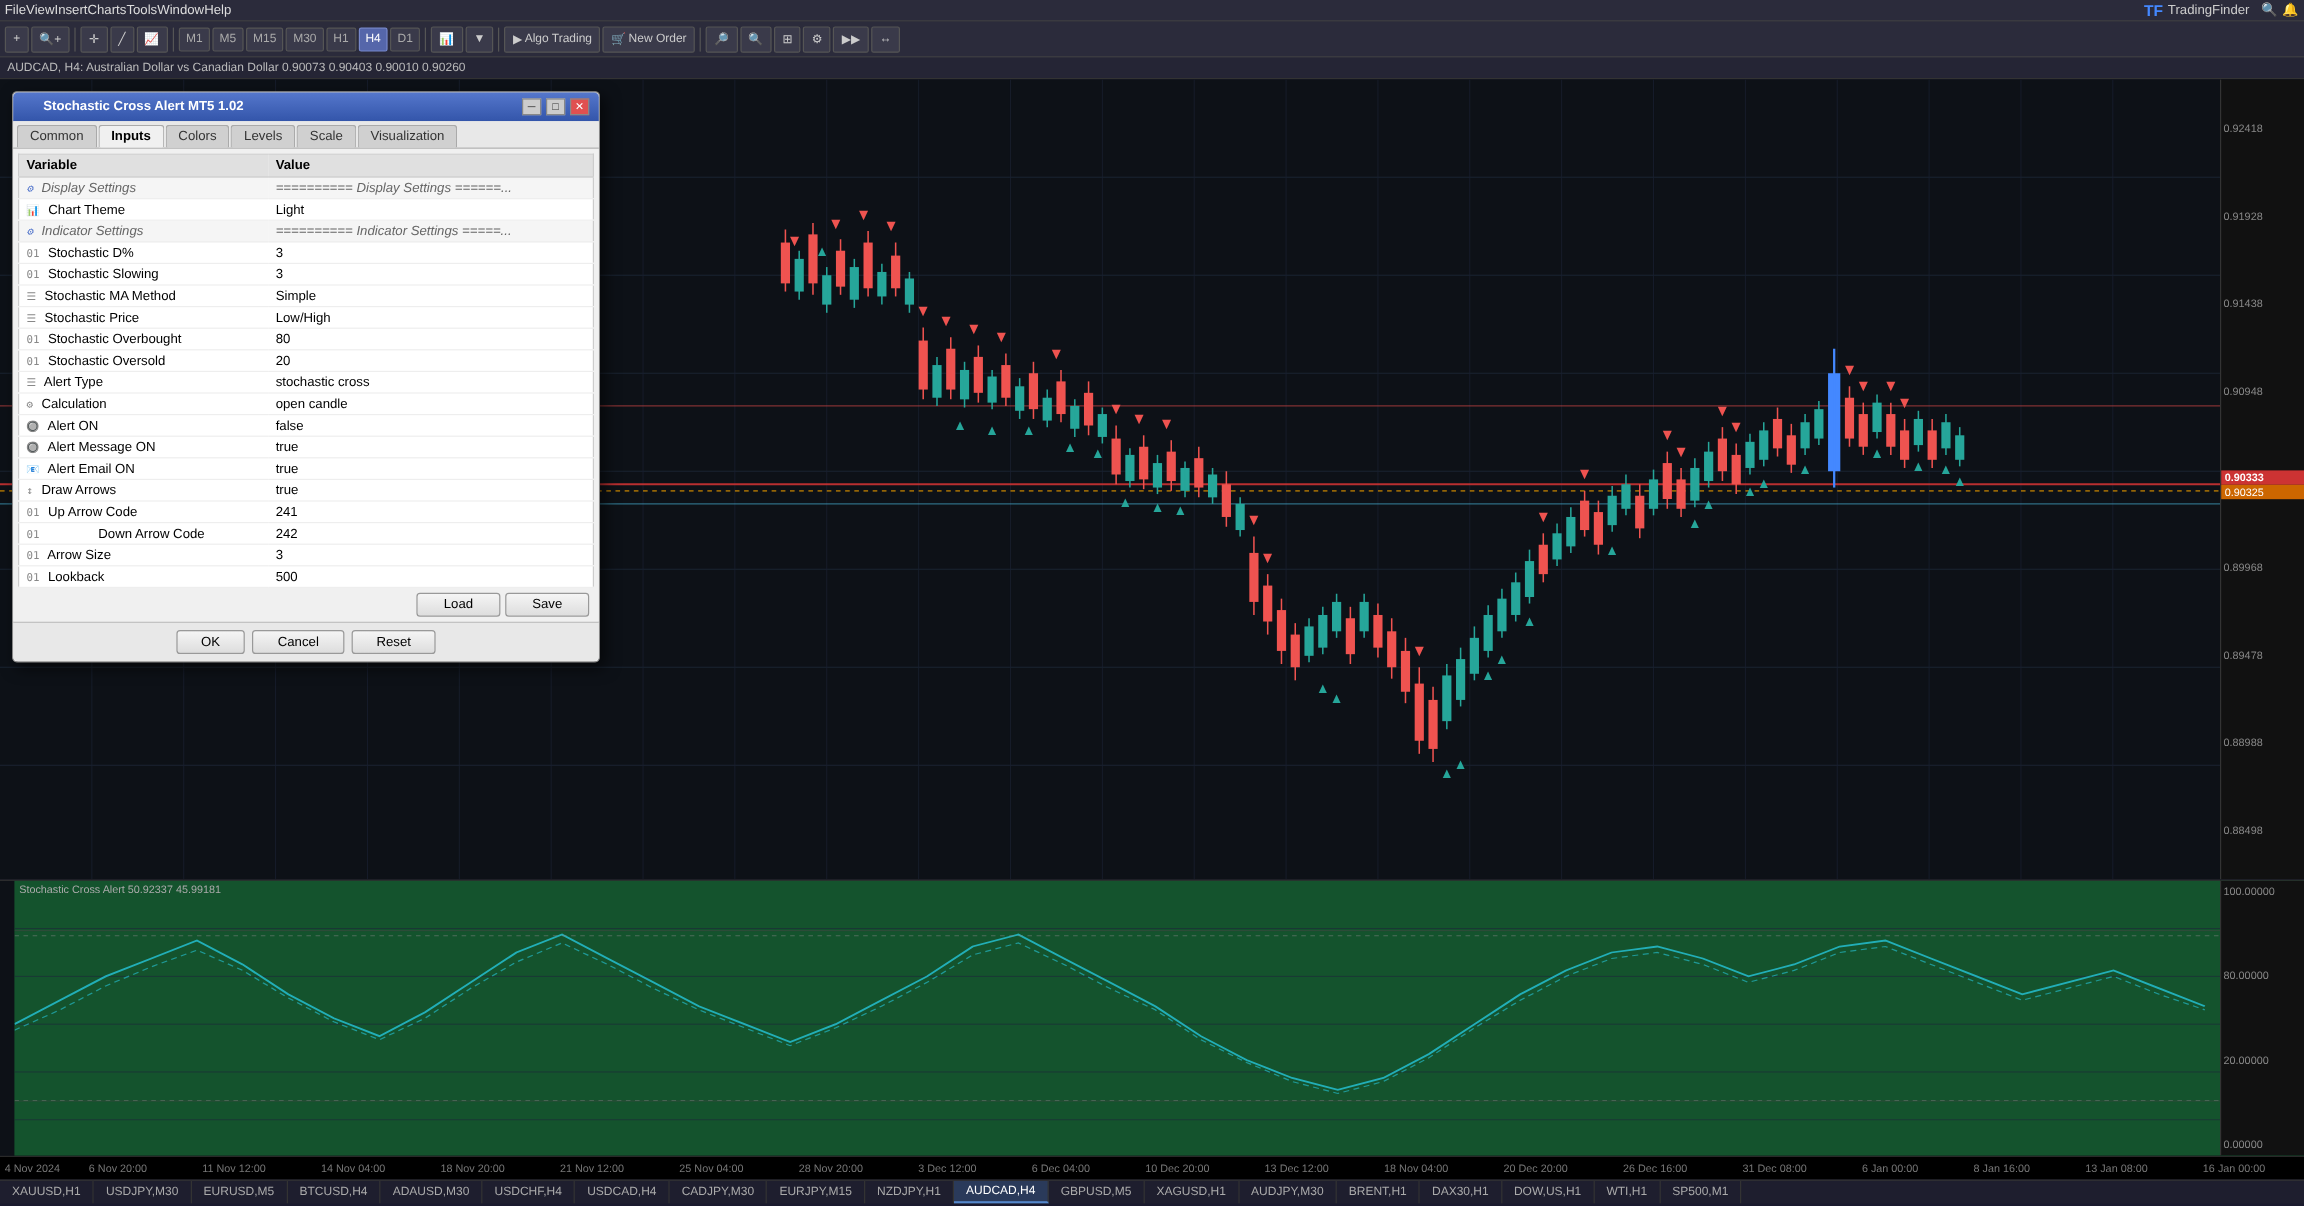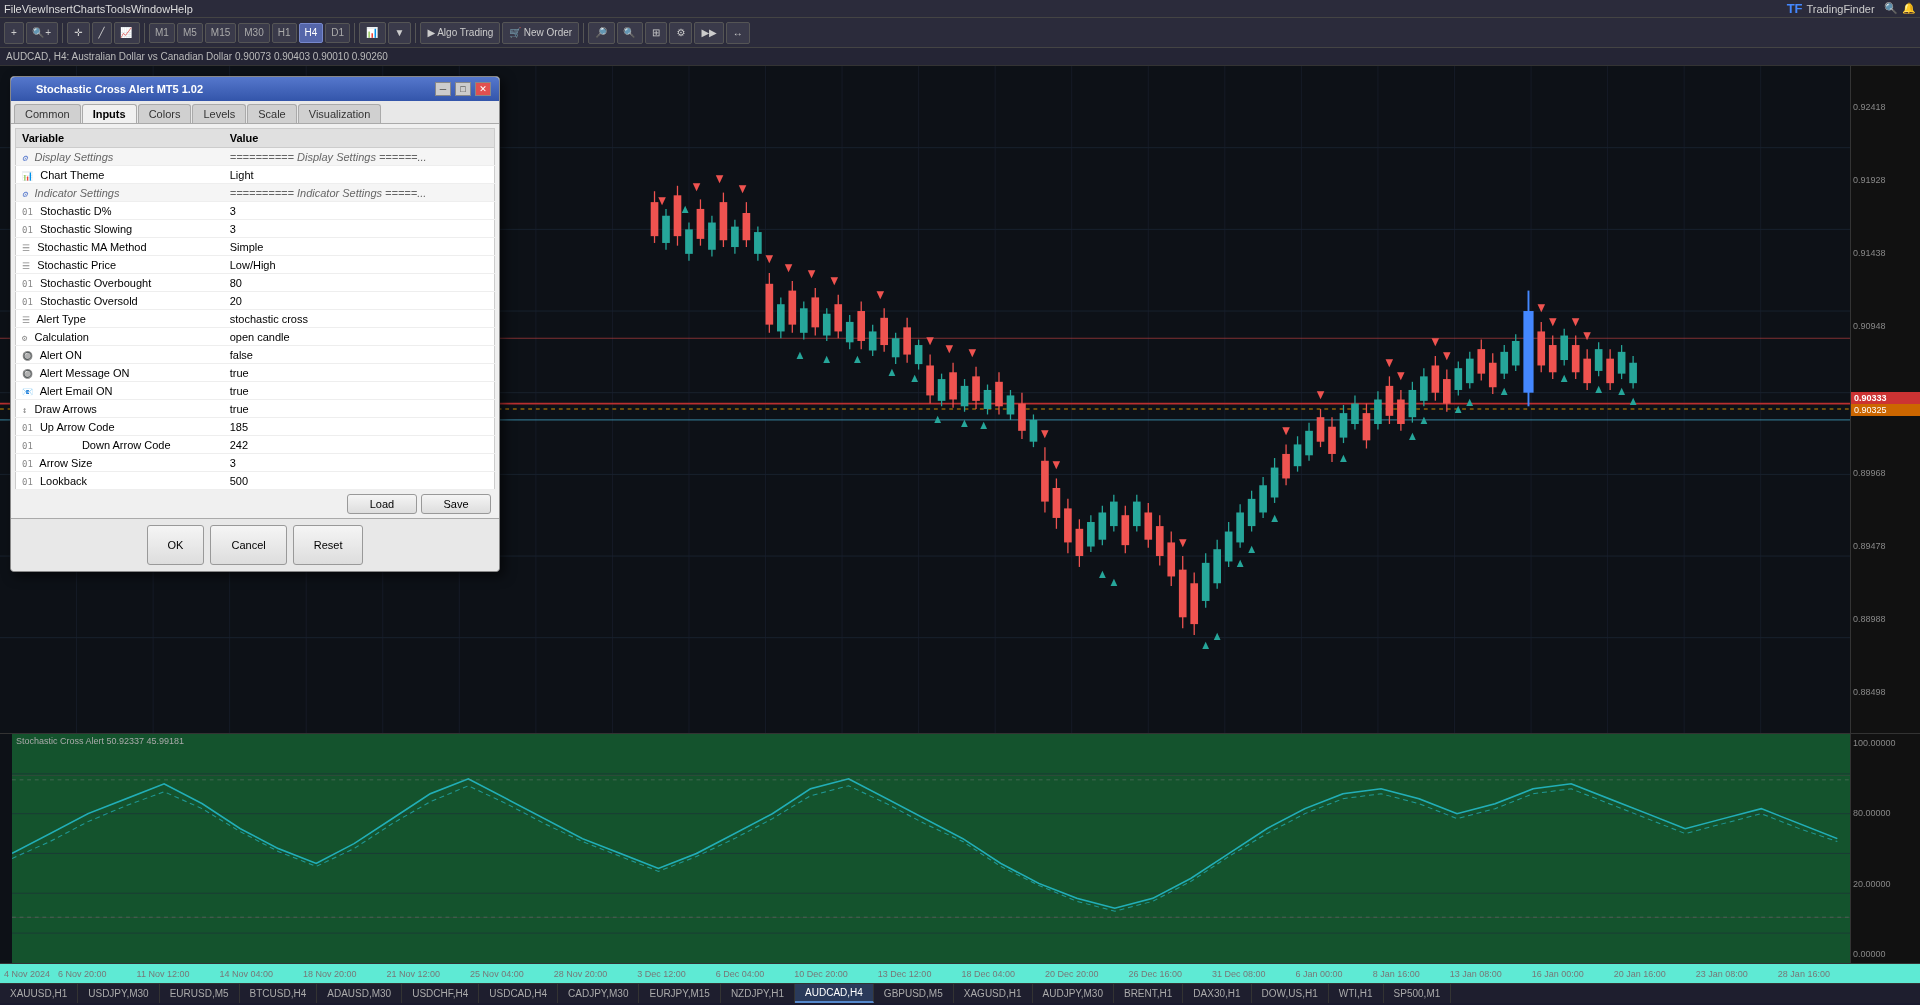--- a/index.html
+++ b/index.html
@@ -222,21 +222,21 @@
     .dialog-bottom {
       display: flex;
       justify-content: center;
       gap: 6px;
       padding: 6px;
       background: #e8e8e8;
       border-top: 1px solid #aaa;
       border-radius: 0 0 4px 4px;
     }
     .dlg-btn {
-      padding: 13px 20px;
+      padding: 3px 20px;
       font-size: 11px;
       background: linear-gradient(to bottom, #f5f5f5, #ddd);
       border: 1px solid #999;
       border-radius: 3px;
       cursor: pointer;
       color: #000;
     }
     .action-btn {
       padding: 3px 20px;
       font-size: 11px;
@@ -685,34 +685,34 @@
         <div style="position:absolute; right:0; top:0; width:70px; height:100%; background:#111; border-left:1px solid #333; display:flex; flex-direction:column; justify-content:space-between; padding:4px 2px;">
           <span style="font-size:9px; color:#888;">100.00000</span>
           <span style="font-size:9px; color:#888;">80.00000</span>
           <span style="font-size:9px; color:#888;">20.00000</span>
           <span style="font-size:9px; color:#888;">0.00000</span>
         </div>
       </div>
     </div>
   </div>
 
-  <div id="timeline" style="height:20px; background:#5eead4; border-top:1px solid #333; display:flex; align-items:center; overflow:hidden; padding-left:4px; gap:0;">
+  <div id="timeline" style="height:20px; background:#000000; border-top:1px solid #333; display:flex; align-items:center; overflow:hidden; padding-left:4px; gap:16px;">
     <span style="font-size:9px; color:#777; white-space:nowrap; padding-right:8px;">4 Nov 2024</span>
     <span style="font-size:9px; color:#777; white-space:nowrap; padding-right:30px;">6 Nov 20:00</span>
     <span style="font-size:9px; color:#777; white-space:nowrap; padding-right:30px;">11 Nov 12:00</span>
     <span style="font-size:9px; color:#777; white-space:nowrap; padding-right:30px;">14 Nov 04:00</span>
     <span style="font-size:9px; color:#777; white-space:nowrap; padding-right:30px;">18 Nov 20:00</span>
     <span style="font-size:9px; color:#777; white-space:nowrap; padding-right:30px;">21 Nov 12:00</span>
     <span style="font-size:9px; color:#777; white-space:nowrap; padding-right:30px;">25 Nov 04:00</span>
     <span style="font-size:9px; color:#777; white-space:nowrap; padding-right:30px;">28 Nov 20:00</span>
     <span style="font-size:9px; color:#777; white-space:nowrap; padding-right:30px;">3 Dec 12:00</span>
     <span style="font-size:9px; color:#777; white-space:nowrap; padding-right:30px;">6 Dec 04:00</span>
     <span style="font-size:9px; color:#777; white-space:nowrap; padding-right:30px;">10 Dec 20:00</span>
     <span style="font-size:9px; color:#777; white-space:nowrap; padding-right:30px;">13 Dec 12:00</span>
-    <span style="font-size:9px; color:#777; white-space:nowrap; padding-right:30px;">18 Dec 04:00</span>
+    <span style="font-size:9px; color:#777; white-space:nowrap; padding-right:30px;">18 Nov 04:00</span>
     <span style="font-size:9px; color:#777; white-space:nowrap; padding-right:30px;">20 Dec 20:00</span>
     <span style="font-size:9px; color:#777; white-space:nowrap; padding-right:30px;">26 Dec 16:00</span>
     <span style="font-size:9px; color:#777; white-space:nowrap; padding-right:30px;">31 Dec 08:00</span>
     <span style="font-size:9px; color:#777; white-space:nowrap; padding-right:30px;">6 Jan 00:00</span>
     <span style="font-size:9px; color:#777; white-space:nowrap; padding-right:30px;">8 Jan 16:00</span>
     <span style="font-size:9px; color:#777; white-space:nowrap; padding-right:30px;">13 Jan 08:00</span>
     <span style="font-size:9px; color:#777; white-space:nowrap; padding-right:30px;">16 Jan 00:00</span>
     <span style="font-size:9px; color:#777; white-space:nowrap; padding-right:30px;">20 Jan 16:00</span>
     <span style="font-size:9px; color:#777; white-space:nowrap; padding-right:30px;">23 Jan 08:00</span>
     <span style="font-size:9px; color:#777; white-space:nowrap; padding-right:30px;">28 Jan 16:00</span>
@@ -872,21 +872,21 @@
       <span style="color:#888; font-size:9px; margin-right:4px; font-family:monospace;">↕</span>
       <span style="font-size:11px;">Draw Arrows</span>
     </td>
     <td style="font-size:11px; color:#000;">true</td>
   </tr>
             <tr>
     <td>
       <span style="color:#888; font-size:9px; margin-right:4px; font-family:monospace;">01</span>
       <span style="font-size:11px;">Up Arrow Code</span>
     </td>
-    <td style="font-size:11px; color:#000;">185</td>
+    <td style="font-size:11px; color:#000;">241</td>
   </tr>
             <tr>
     <td>
       <span style="color:#888; font-size:9px; margin-right:4px; font-family:monospace;">01</span>
       <span style="font-size:11px;margin-left:42px;">Down Arrow Code</span>
     </td>
     <td style="font-size:11px; color:#000;">242</td>
   </tr>
             <tr>
     <td>

